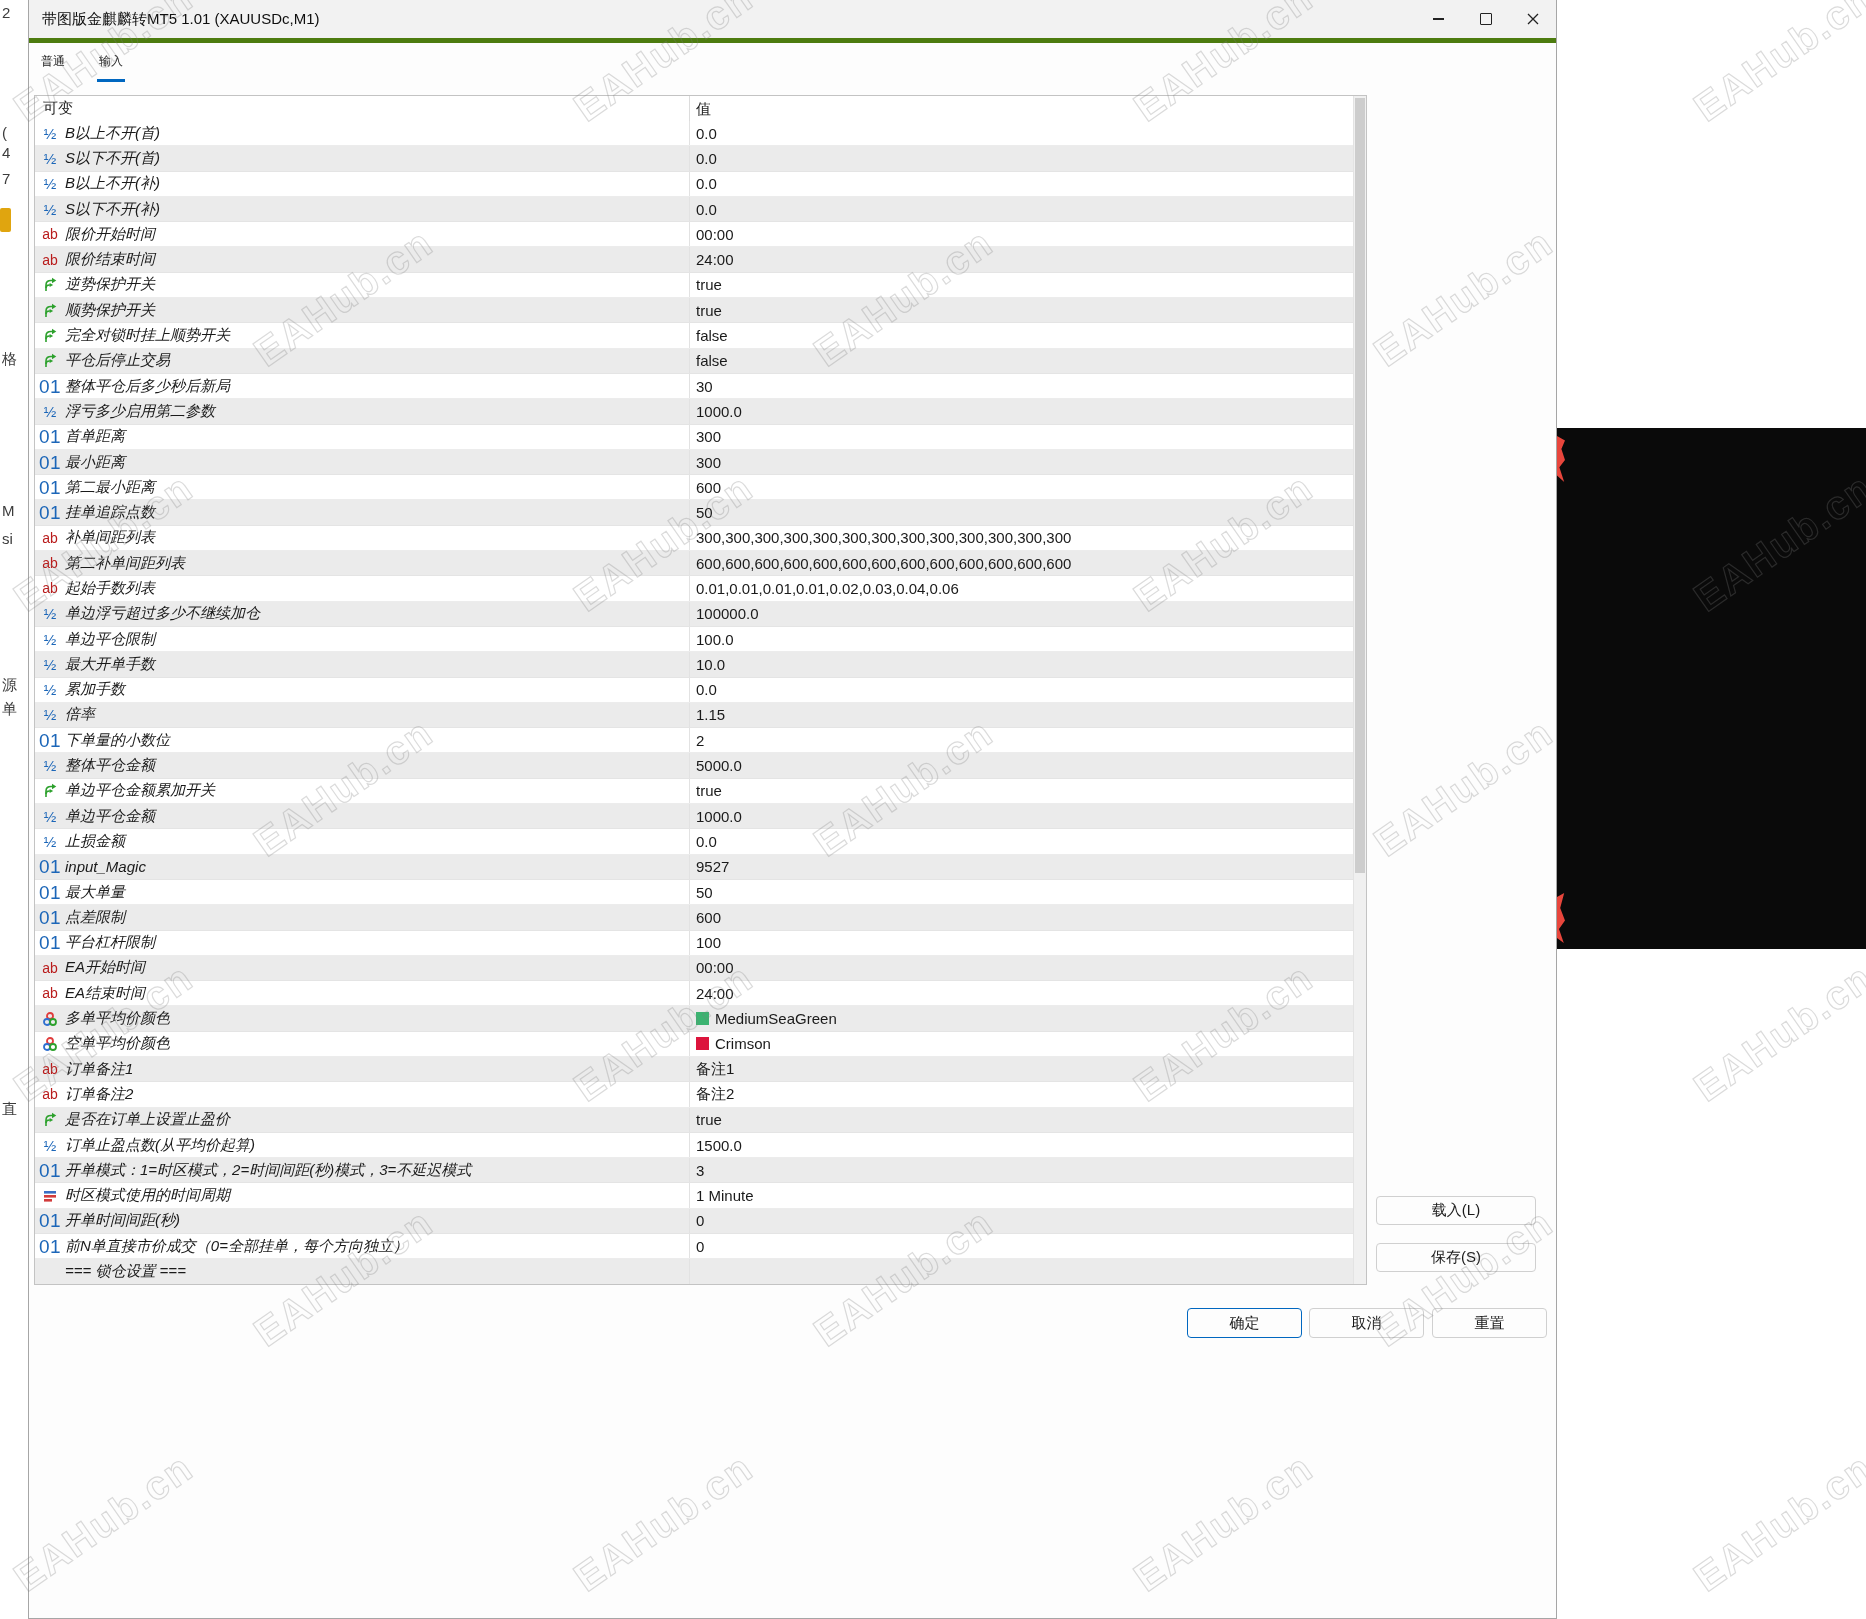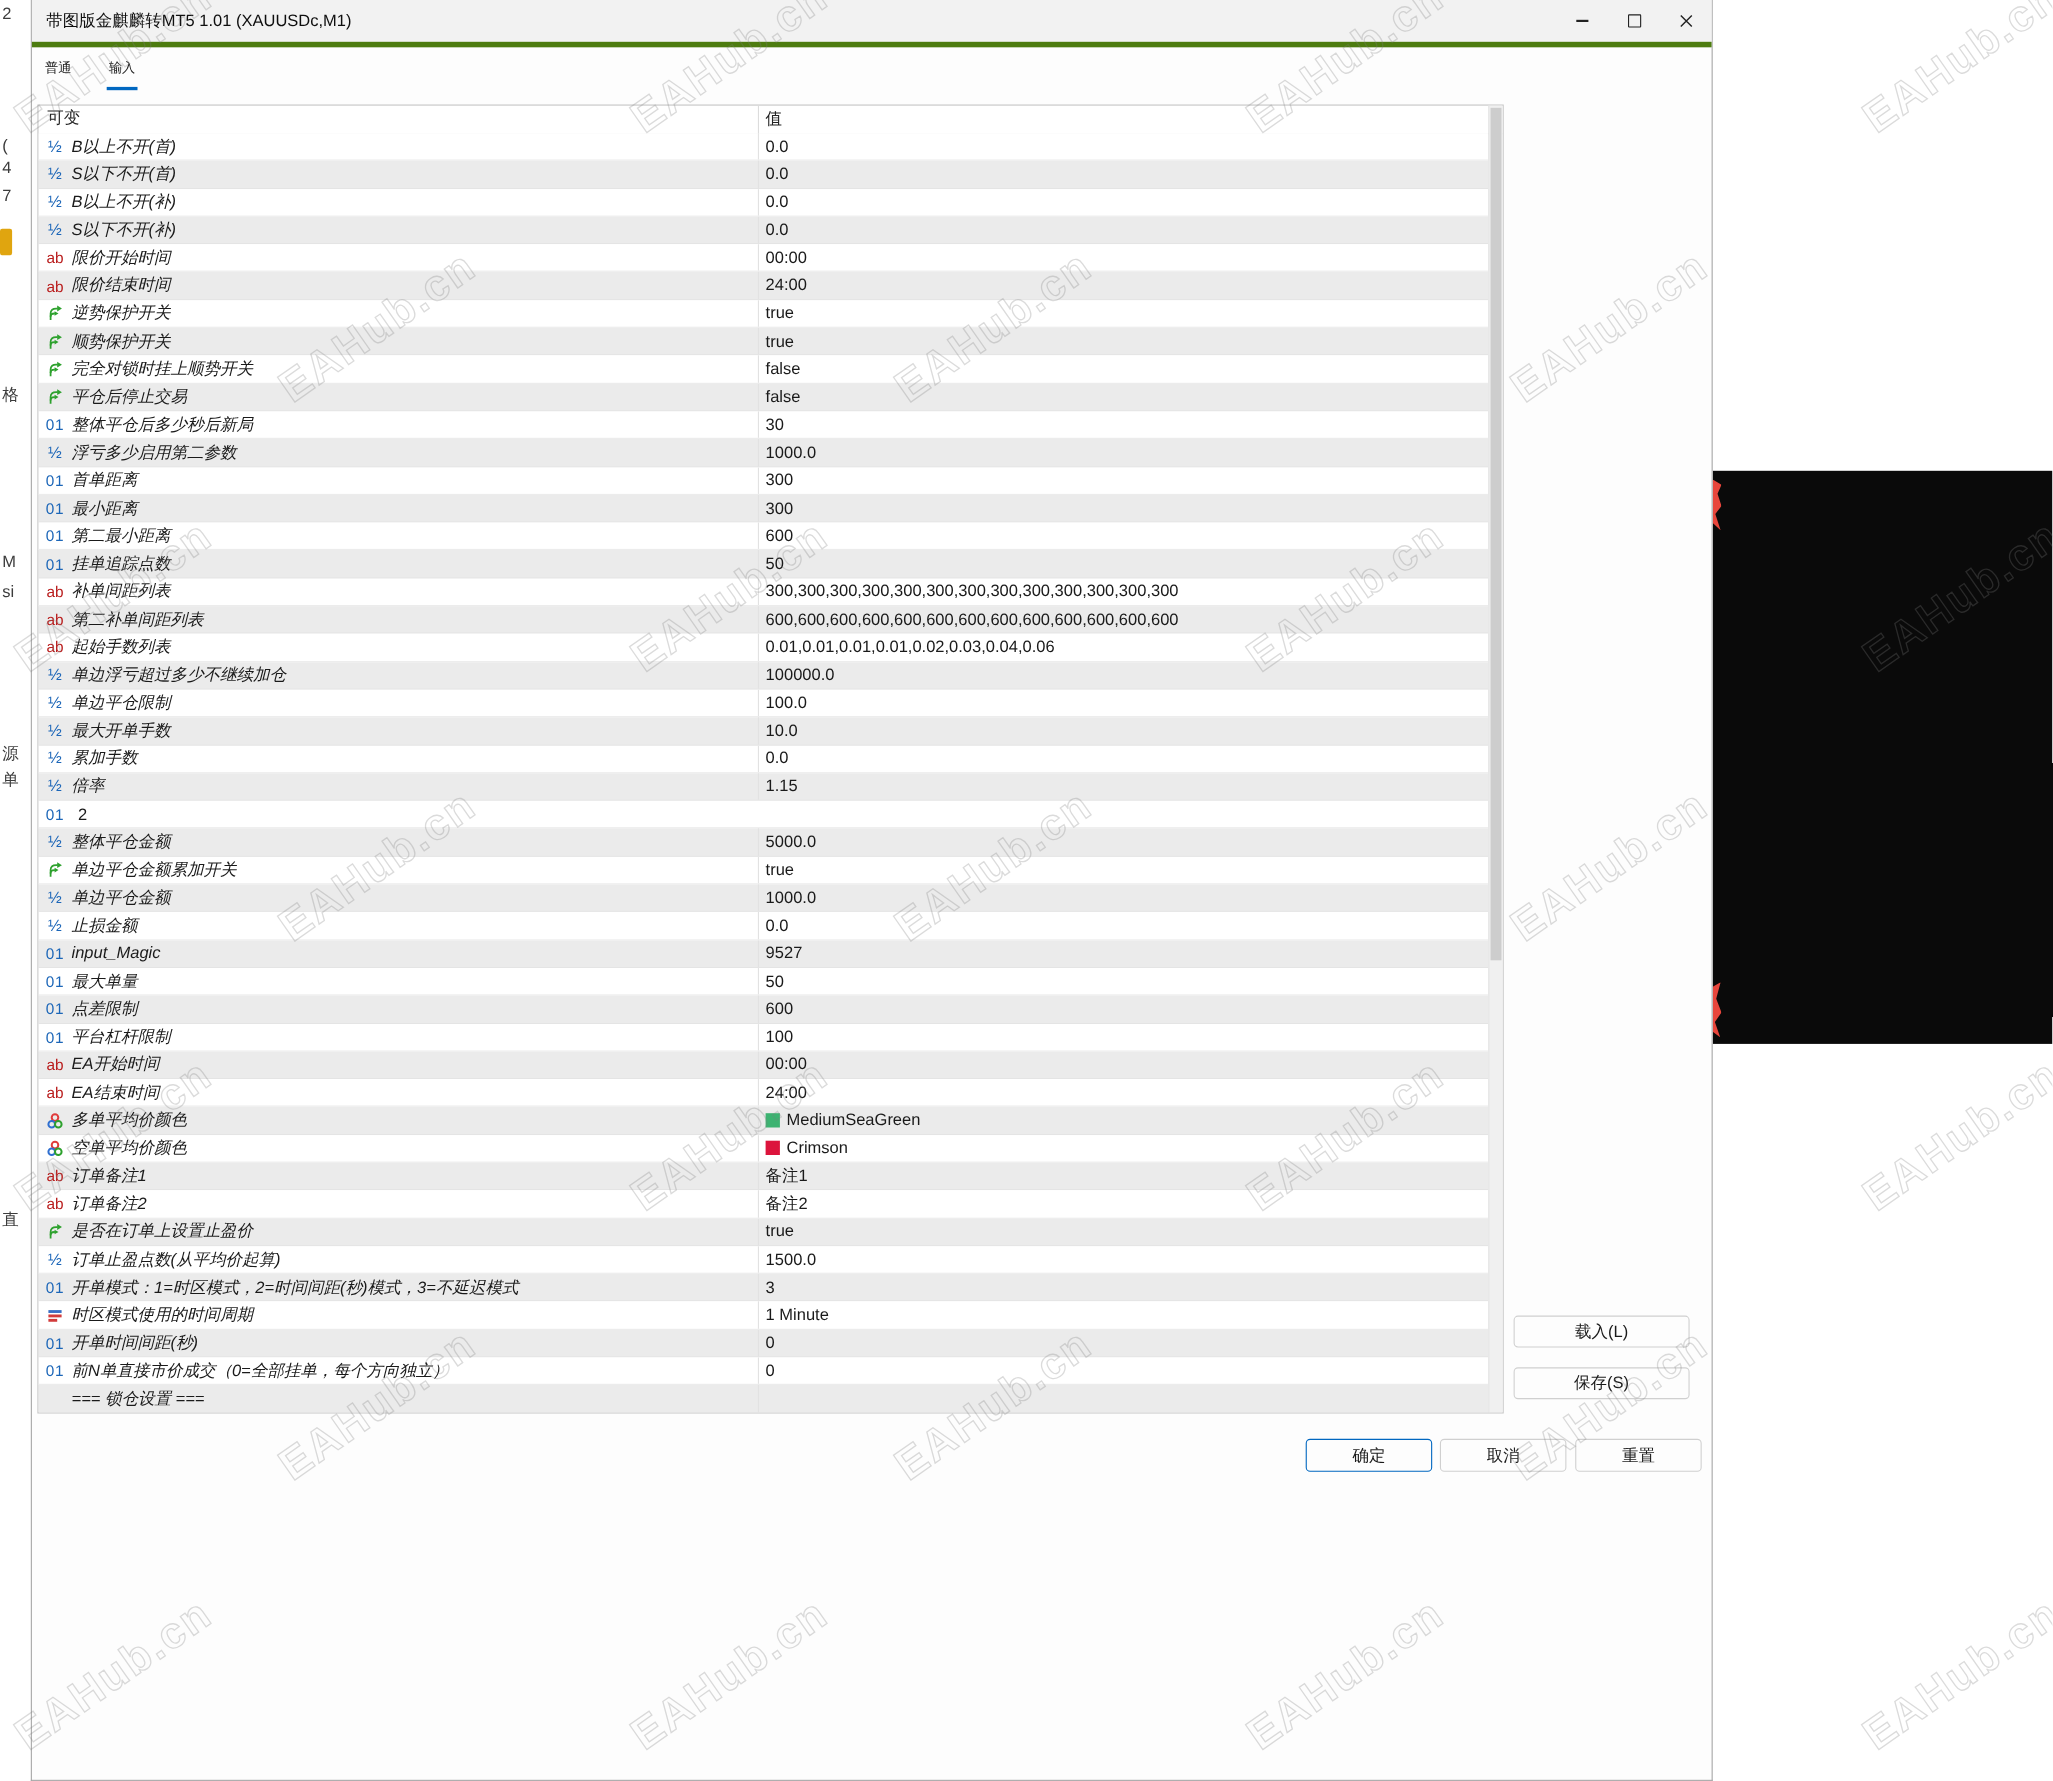--- a/index.html
+++ b/index.html
@@ -36,21 +36,21 @@
   .rows{position:absolute;left:0;top:25px;right:13px;bottom:0;overflow:hidden;}
   .row{height:25.3px;display:flex;align-items:center;font-size:15px;box-sizing:border-box;border-bottom:1px solid #ececec;background:#fff;}
   .row.alt{background:#ebebeb;border-bottom-color:#e4e4e4;}
   .icon-cell{width:30px;display:flex;justify-content:center;align-items:center;flex:none;}
   .cell-name{width:625px;flex:none;box-sizing:border-box;border-right:1px solid #e2e2e2;height:100%;
              display:flex;align-items:center;white-space:nowrap;overflow:hidden;font-style:italic;}
   .cell-value{padding-left:6px;display:flex;align-items:center;gap:6px;white-space:nowrap;}
   .ic{line-height:1;}
   .ic-double{color:#1c66b8;font-size:15px;}
   .ic-string{color:#b91c1c;font-size:14px;}
-  .ic-int{color:#1c66b8;font-size:14px;letter-spacing:0.5px;}
+  .ic-int{color:#1c66b8;font-size:19px;letter-spacing:0.5px;}
   .swatch{width:13px;height:13px;flex:none;display:inline-block;}
   
   .vscroll{position:absolute;top:0;right:0;width:13px;bottom:0;background:#f0f0f0;border-left:1px solid #e3e3e3;box-sizing:border-box;}
   .vthumb{position:absolute;top:2px;left:1px;width:10px;height:775px;background:#cdcdcd;}
   
   .btn{position:absolute;background:#fdfdfd;border:1px solid #d0d0d0;border-radius:4px;
        font-size:15px;color:#1a1a1a;display:flex;align-items:center;justify-content:center;box-sizing:border-box;}
   .btn-load{left:1347px;top:1196px;width:160px;height:29px;}
   .btn-save{left:1347px;top:1243px;width:160px;height:29px;}
   .btn-ok{left:1158px;top:1308px;width:115px;height:30px;border:1.5px solid #0067c0;font-family:Liberation Mono, monospace;}
@@ -346,20 +346,21 @@
             </span>
             <span class="cell-name">倍率</span>
             <span class="cell-value">
               <span>1.15</span>
             </span>
           </div>
           <div class="row">
             <span class="icon-cell">
               <span class="ic ic-int">01</span>
             </span>
+            <span class="cell-name">下单量的小数位</span>
             <span class="cell-value">
               <span>2</span>
             </span>
           </div>
           <div class="row alt">
             <span class="icon-cell">
               <span class="ic ic-double">½</span>
             </span>
             <span class="cell-name">整体平仓金额</span>
             <span class="cell-value">

